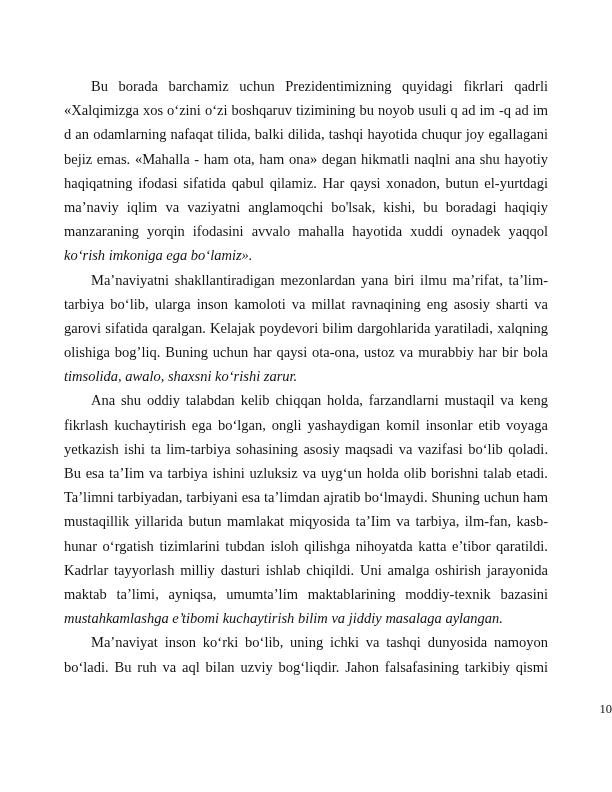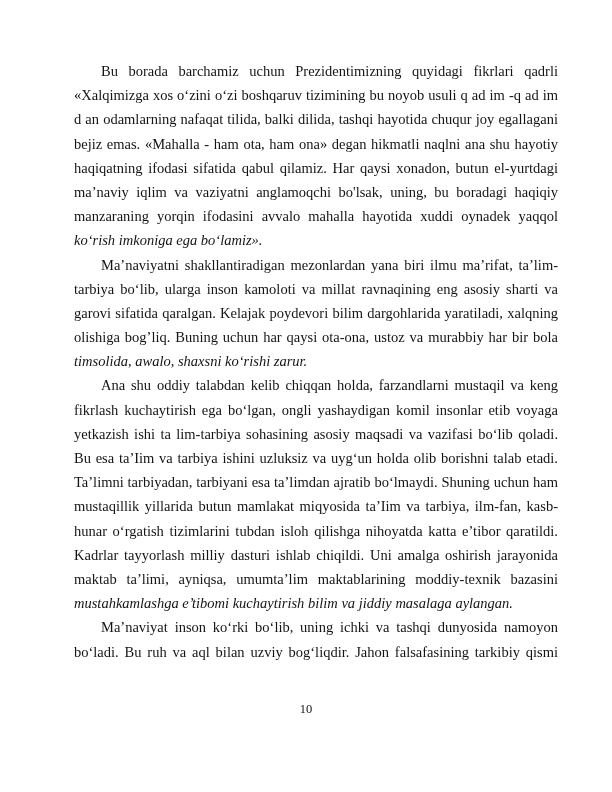--- a/index.html
+++ b/index.html
@@ -16,23 +16,22 @@
     color: #141414;
   }
   .sheet {
     position: absolute;
     inset: 0;
     background: #ffffff;
   }
   .text-block {
     position: absolute;
     left: 64px;
-    top: 59px;
+    top: 74px;
     width: 484px;
-    margin-left: 10px;
   }
   .line {
     font-size: 14.5px;
     line-height: 24.2px;
     height: 24.2px;
     text-align: justify;
     text-align-last: justify;
     -moz-text-align-last: justify;
     overflow: visible;
     white-space: normal;
@@ -44,37 +43,37 @@
     -moz-text-align-last: left;
   }
   .line.indent {
     text-indent: 27px;
   }
   .page-number {
     position: absolute;
     left: 0;
     right: 0;
     top: 701px;
-    text-align: center;
+    text-align: right;
     font-size: 12.5px;
     line-height: 16px;
     color: #141414;
   }
 </style>
 </head>
 <body>
 
 <div class="sheet">
   <div class="text-block">
       <div class="line indent">Bu borada barchamiz uchun Prezidentimizning quyidagi fikrlari qadrli</div>
       <div class="line">«Xalqimizga xos o‘zini o‘zi boshqaruv tizimining bu noyob usuli q ad im -q ad im</div>
       <div class="line">d an odamlarning nafaqat tilida, balki dilida, tashqi hayotida chuqur joy egallagani</div>
       <div class="line">bejiz emas. «Mahalla - ham ota, ham ona» degan hikmatli naqlni ana shu hayotiy</div>
       <div class="line">haqiqatning ifodasi sifatida qabul qilamiz. Har qaysi xonadon, butun el-yurtdagi</div>
-      <div class="line">ma’naviy iqlim va vaziyatni anglamoqchi bo'lsak, uning, bu boradagi haqiqiy</div>
+      <div class="line">ma’naviy iqlim va vaziyatni anglamoqchi bo'lsak, kishi, bu boradagi haqiqiy</div>
       <div class="line">manzaraning yorqin ifodasini avvalo mahalla hayotida xuddi oynadek yaqqol</div>
       <div class="line para-end">ko‘rish imkoniga ega bo‘lamiz».</div>
       <div class="line indent">Ma’naviyatni shakllantiradigan mezonlardan yana biri ilmu ma’rifat, ta’lim-</div>
       <div class="line">tarbiya bo‘lib, ularga inson kamoloti va millat ravnaqining eng asosiy sharti va</div>
       <div class="line">garovi sifatida qaralgan. Kelajak poydevori bilim dargohlarida yaratiladi, xalqning</div>
       <div class="line">olishiga bog’liq. Buning uchun har qaysi ota-ona, ustoz va murabbiy har bir bola</div>
       <div class="line para-end">timsolida, awalo, shaxsni ko‘rishi zarur.</div>
       <div class="line indent">Ana shu oddiy talabdan kelib chiqqan holda, farzandlarni mustaqil va keng</div>
       <div class="line">fikrlash kuchaytirish ega bo‘lgan, ongli yashaydigan komil insonlar etib voyaga</div>
       <div class="line">yetkazish ishi ta lim-tarbiya sohasining asosiy maqsadi va vazifasi bo‘lib qoladi.</div>

